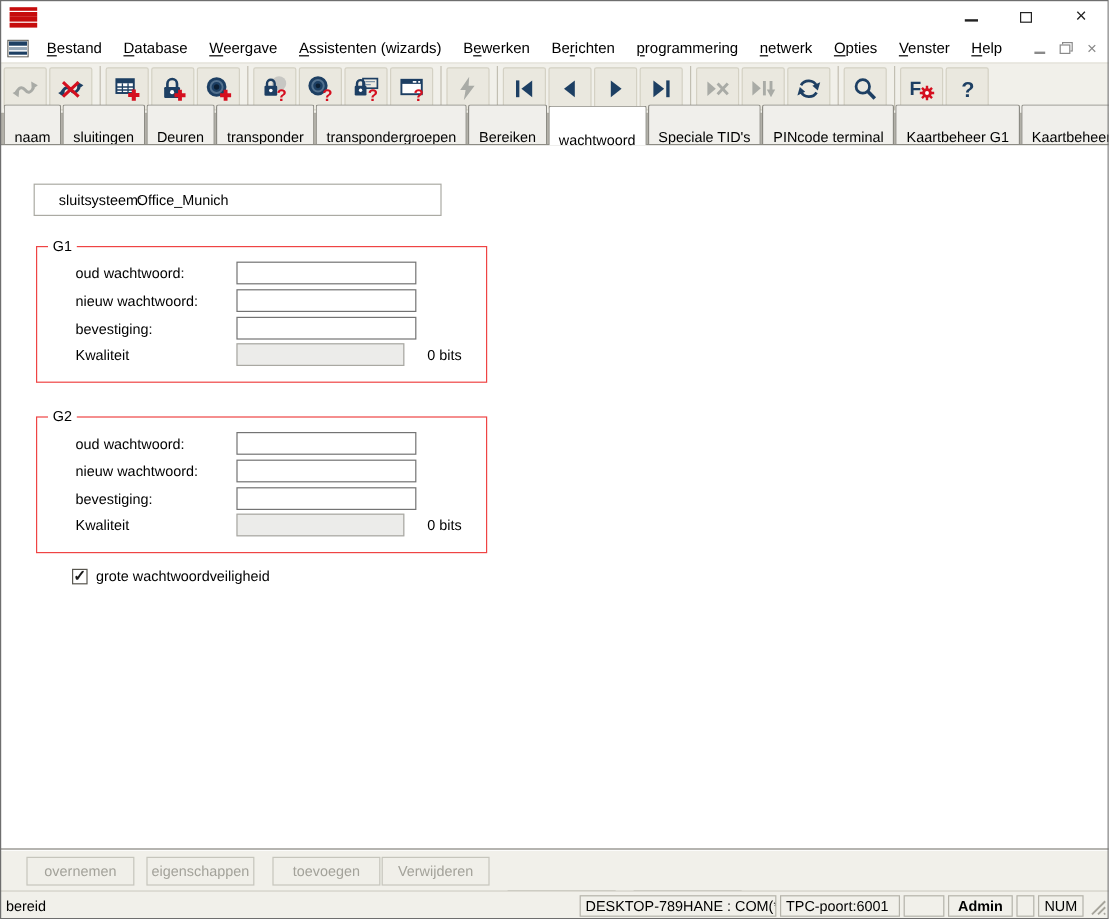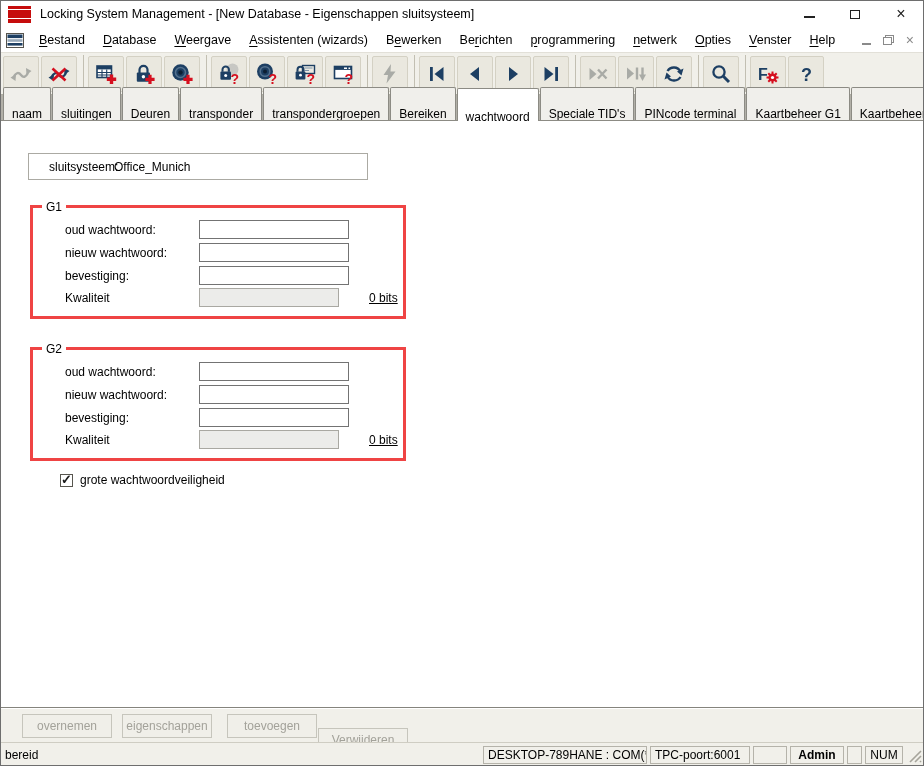--- a/index.html
+++ b/index.html
@@ -54,27 +54,27 @@
   .tab.active { height:25px; line-height:24px; background:#fff; position:relative; z-index:5; margin-bottom:-1px; }
 
   
   .content { position:absolute; top:120px; left:0; right:0; height:588px; background:#fff;
              border-top:1px solid #8c8b84; border-bottom:1px solid #85847d; }
   .info-box { position:absolute; height:27px; border:1px solid #abaaa3; display:flex; align-items:center; background:#fff; }
   .info-label { margin-left:20px; }
   #box-system .info-label { width:65px; }
   #box-level  .info-label { width:90px; }
 
-  .group { position:absolute; border:3px solid #ef4444; }
+  .group { position:absolute; border:1px solid #ef4444; }
   .group-title { position:absolute; top:-8px; left:9px; background:#fff; padding:0 4px; }
   .f-label { position:absolute; left:32px; }
   .f-input { position:absolute; left:166px; width:150px; height:19px; border:1px solid #737373;
              background:#fff; font-family:"Liberation Sans",sans-serif; font-size:12px; padding:0 3px; }
   .f-quality { position:absolute; left:166px; width:140px; height:19px; border:1px solid #a9a8a2; background:#ececea; }
-  .f-bits { position:absolute; left:336px;text-decoration:underline; }
+  .f-bits { position:absolute; left:325px; }
 
   .checkbox-row { position:absolute; left:60px; top:352px; display:flex; align-items:center; }
   .checkbox { width:13px; height:13px; border:1px solid #58564f; background:#fff; position:relative; margin-right:7px; }
   .checkbox .mark { position:absolute; left:0px; top:-3px; font-size:13px; font-weight:bold; color:#1a1a1a; }
 
   
   .footer { position:absolute; top:709px; left:0; right:0; height:33px; background:#f1f0ea; }
   .btn { position:absolute; top:5px; width:90px; height:24px; background:#f0efe9; border:1px solid #c6c5bc;
          font-family:"Liberation Sans",sans-serif; font-size:12px; color:#a3a29a; }
   .btn.enabled { border:1px solid #4c4b45; color:#737373;margin-top:28px; }
@@ -96,21 +96,20 @@
 
 <div class="frame"></div>
 
 <div class="titlebar">
   <div class="logo">
     <div class="bar"></div>
       <div class="bar"></div>
       <div class="bar"></div>
       <div class="bar"></div>
   </div>
-  <div class="title-text">Locking System Management - [New Database - Eigenschappen sluitsysteem]</div>
   <div class="win-controls">
     <div class="win-btn">
         <span class="glyph-min"></span>
       </div>
     <div class="win-btn">
         <span class="glyph-max"></span>
       </div>
     <div class="win-btn">
         <span class="glyph-close">×</span>
       </div>
@@ -348,21 +347,21 @@
       <span class="mark">✓</span>
     </span>
     <span>grote wachtwoordveiligheid</span>
   </div>
 </div>
 
 <div class="footer">
   <button class="btn" style="left:22px;">overnemen</button>
   <button class="btn" style="left:122px;">eigenschappen</button>
   <button class="btn" style="left:227px;">toevoegen</button>
-  <button class="btn" style="left:318px;margin-top:14px;">Verwijderen</button>
+  <button class="btn" style="left:318px;">Verwijderen</button>
   <button class="btn enabled" style="left:423px;"><u>b</u>eëindigen</button>
   <button class="btn enabled" style="left:528px;"><u>H</u>elp</button>
 </div>
 
 <div class="statusbar">
   <span class="sb-ready">bereid</span>
   <div class="sb-panels">
     <span class="sb-panel p-host">DESKTOP-789HANE : COM(*)</span>
     <span class="sb-panel p-port">TPC-poort:6001</span>
     <span class="sb-panel p-e1"></span>

